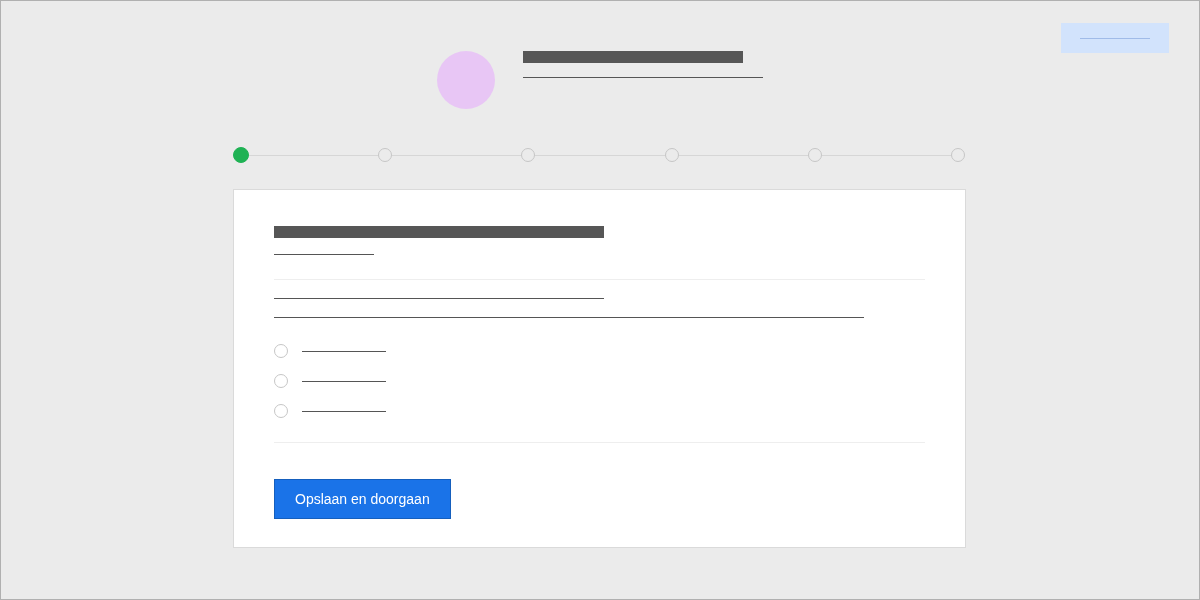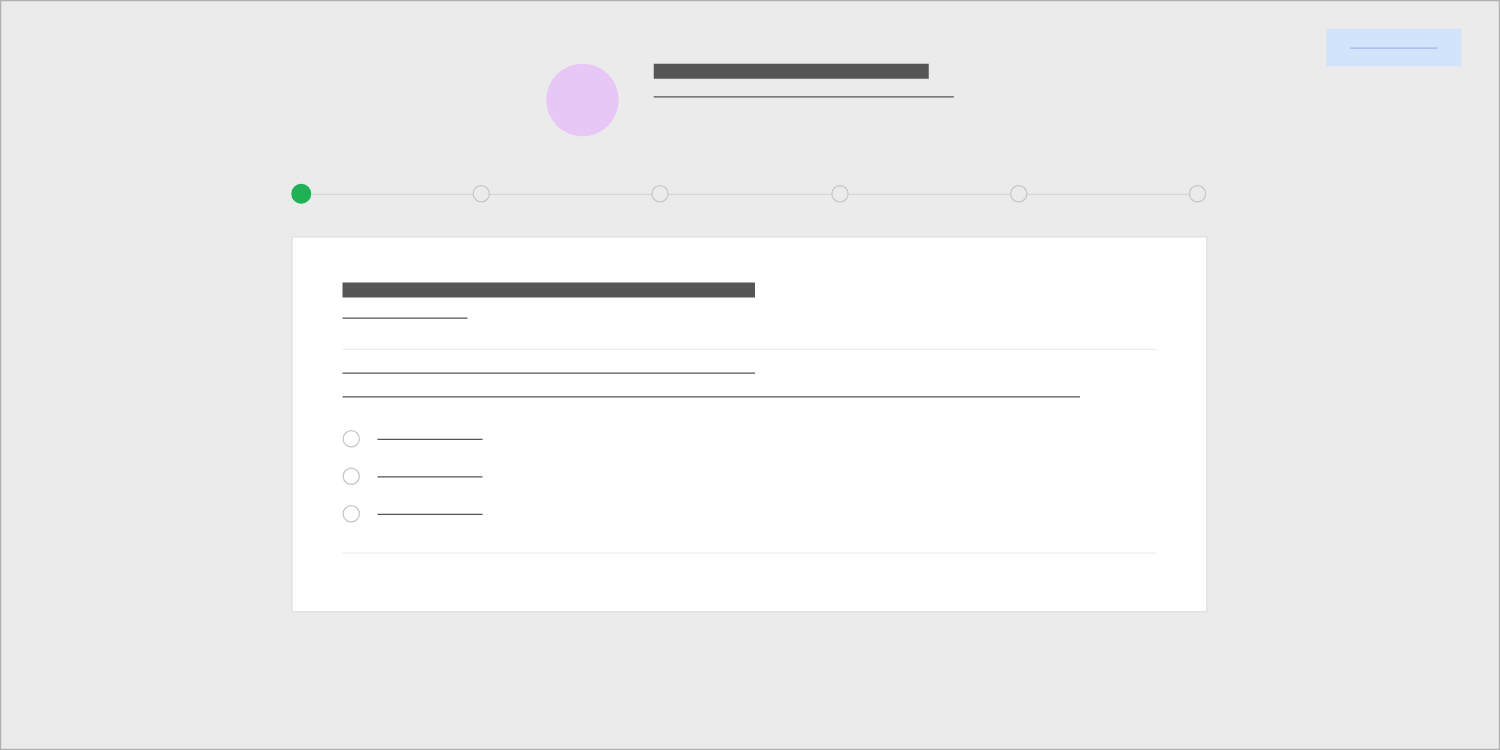--- a/index.html
+++ b/index.html
@@ -203,13 +203,14 @@
       <div class="radio-label-line"></div>
     </div>
     <div class="radio-row">
       <div class="radio"></div>
       <div class="radio-label-line"></div>
     </div>
   </div>
 
   <hr class="divider">
 
+  <button class="primary-btn">Opslaan en doorgaan</button>
 </div>
 
 </body></html>

